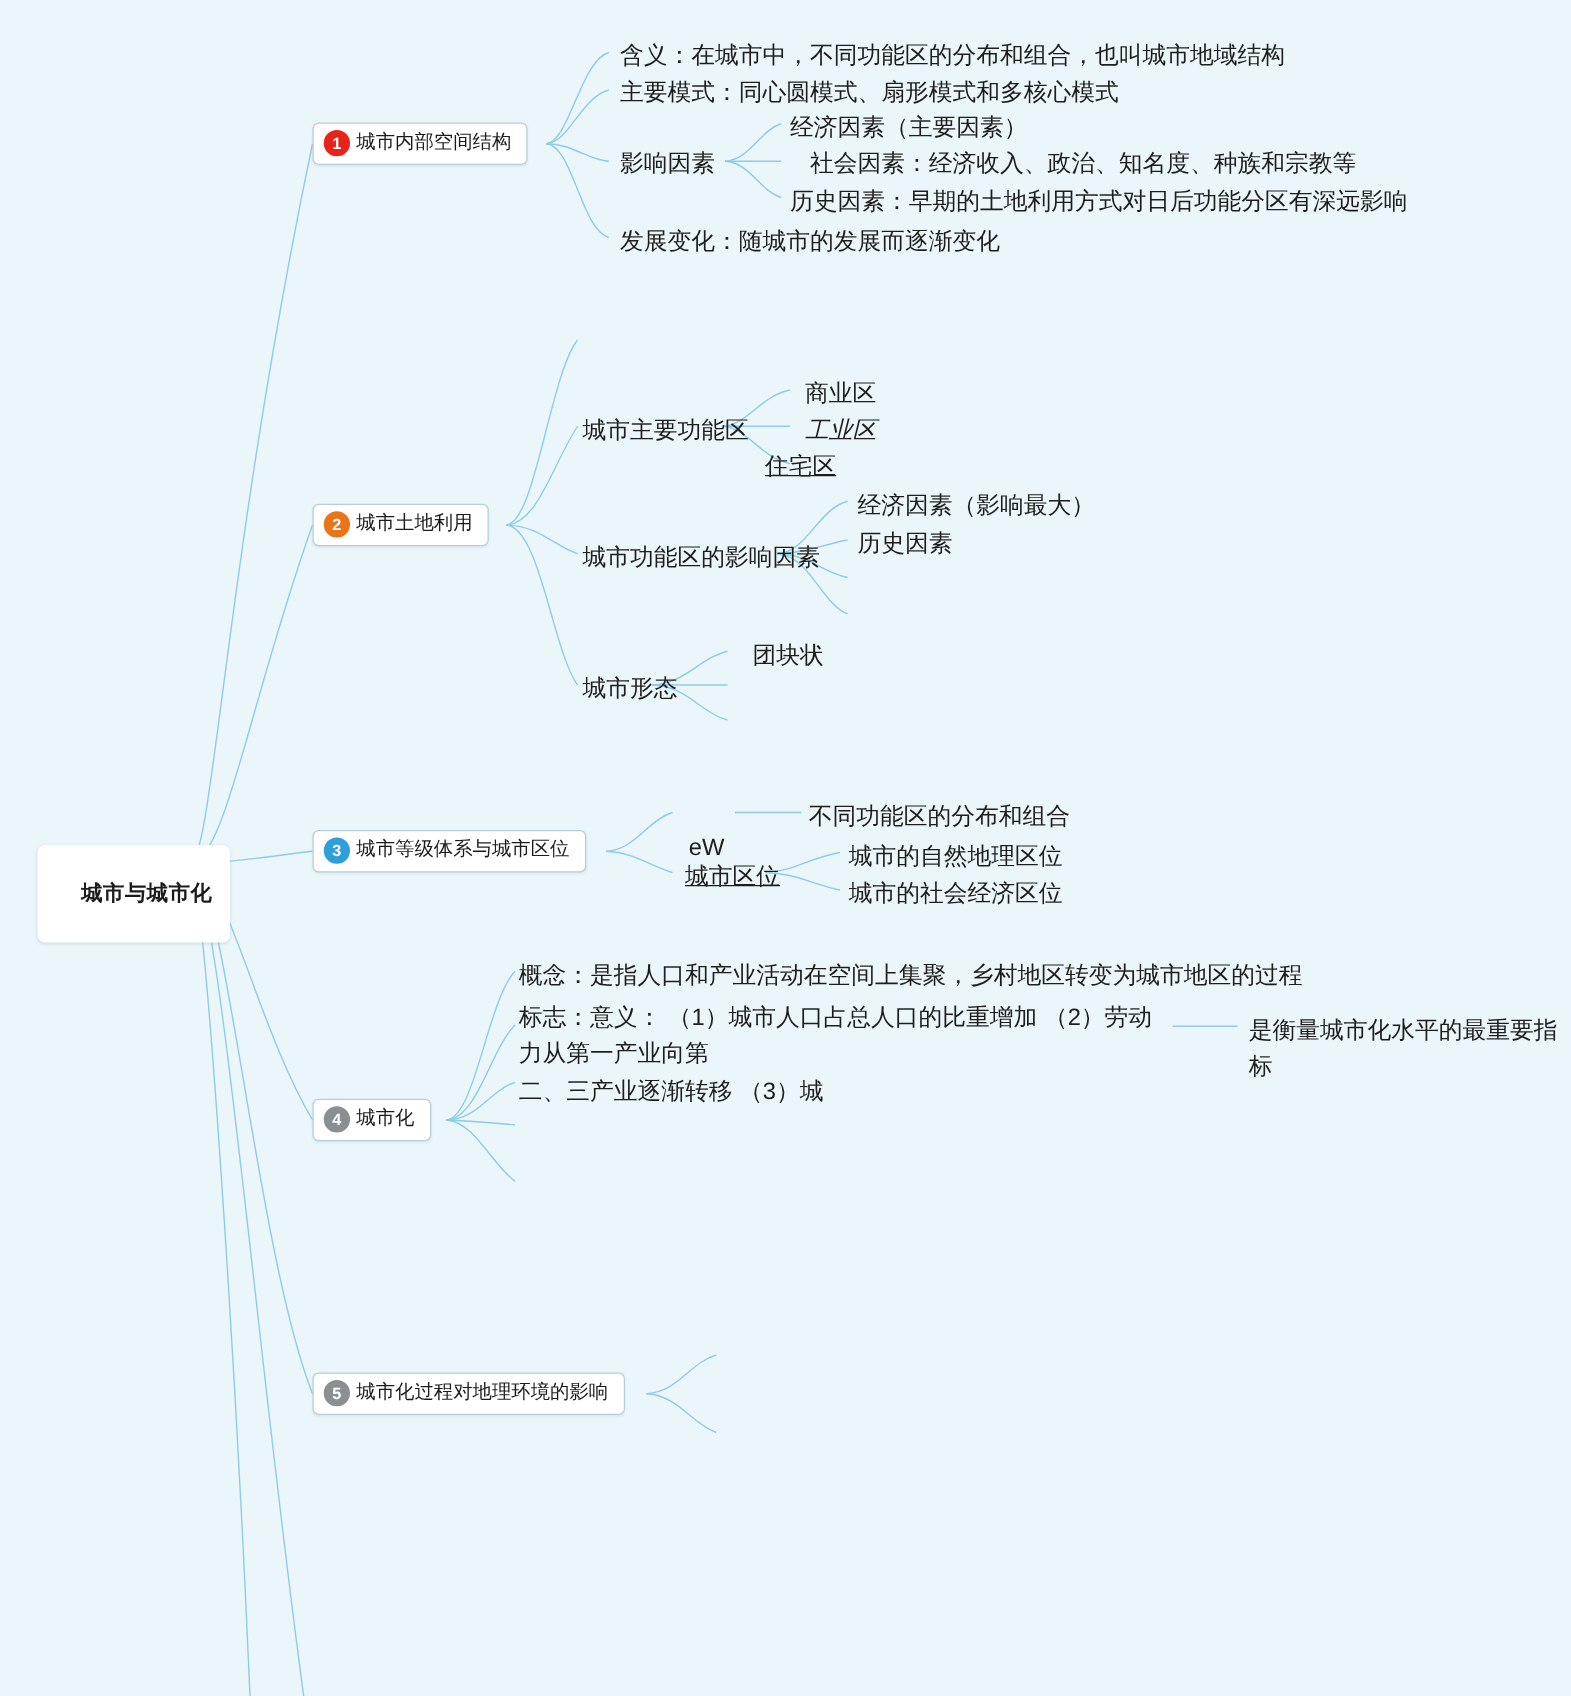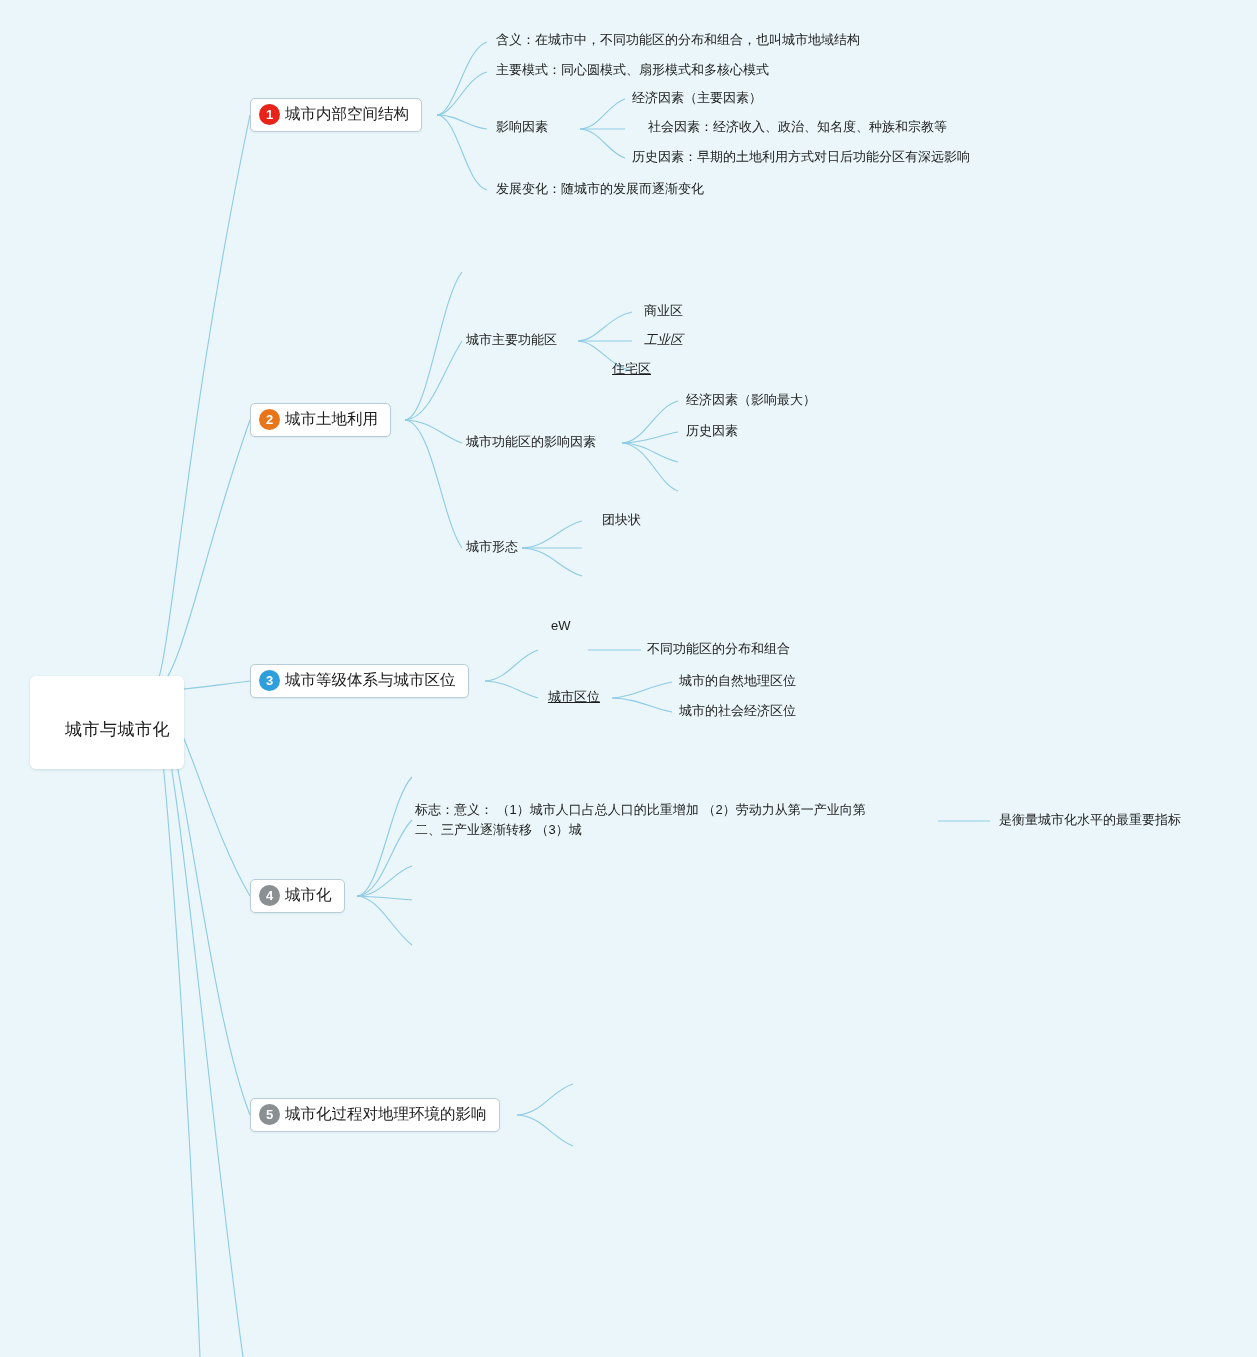--- a/index.html
+++ b/index.html
@@ -30,23 +30,23 @@
   .node {
     position: absolute;
     box-sizing: border-box;
     white-space: pre;
   }
 
   
   .root-node {
     background: #ffffff;
     border-radius: 6px;
-    padding: 22px 14px 8px 14px;
+    padding: 7px 14px 8px 14px;
     font-size: 17px;
-    font-weight: normal;
+    font-weight: bold;
     color: #1b1b1b;
     letter-spacing: 0.5px;
     box-shadow: 0 1px 3px rgba(80,110,130,0.18);
   }
 
   
   .l1-node {
     background: #ffffff;
     border: 1px solid #b9cdd6;
     border-radius: 5px;
@@ -68,21 +68,21 @@
     color: #ffffff;
     font-size: 13px;
     font-weight: bold;
     flex: 0 0 auto;
     line-height: 1;
   }
   .l1-label { line-height: 1.2; }
 
   
   .txt-node {
-    font-size: 13px;
+    font-size: 19px;
     color: #1d1d1d;
     line-height: 1.55;
     white-space: pre-line;
   }
 </style>
 </head>
 <body style="background: rgb(234, 246, 250);">
 
 <div id="canvas">
 
@@ -190,35 +190,36 @@
 
   <div class="node txt-node" style="left:466px; top:537px;">城市形态</div>
 
   <div class="node txt-node" style="left:602px; top:510px;">团块状</div>
 
   <div class="node l1-node" style="left:250px; top:664px;">
     <span class="badge" style="background-color: rgb(47, 159, 220);">3</span>
     <span class="l1-label">城市等级体系与城市区位</span>
   </div>
 
-  <div class="node txt-node" style="left:551px; top:616px;">eW</div>
+  <div class="node txt-node" style="left:551px; top:664px;">eW</div>
 
   <div class="node txt-node" style="left:647px; top:639px;">不同功能区的分布和组合</div>
 
   <div class="node txt-node" style="left:548px; top:687px;text-decoration:underline;">城市区位</div>
 
   <div class="node txt-node" style="left:679px; top:671px;">城市的自然地理区位</div>
 
   <div class="node txt-node" style="left:679px; top:701px;">城市的社会经济区位</div>
 
   <div class="node l1-node" style="left:250px; top:879px;">
     <span class="badge" style="background-color: rgb(138, 143, 146);">4</span>
     <span class="l1-label">城市化</span>
   </div>
 
+  <div class="node txt-node" style="left:415px; top:766px;">概念：是指人口和产业活动在空间上集聚，乡村地区转变为城市地区的过程</div>
 
   <div class="node txt-node" style="left:415px; top:800px; width:525px;">标志：意义： （1）城市人口占总人口的比重增加 （2）劳动力从第一产业向第
 二、三产业逐渐转移 （3）城</div>
 
   <div class="node txt-node" style="left:999px; top:810px;">是衡量城市化水平的最重要指标</div>
 
   <div class="node l1-node" style="left:250px; top:1098px;">
     <span class="badge" style="background-color: rgb(138, 143, 146);">5</span>
     <span class="l1-label">城市化过程对地理环境的影响</span>
   </div>

